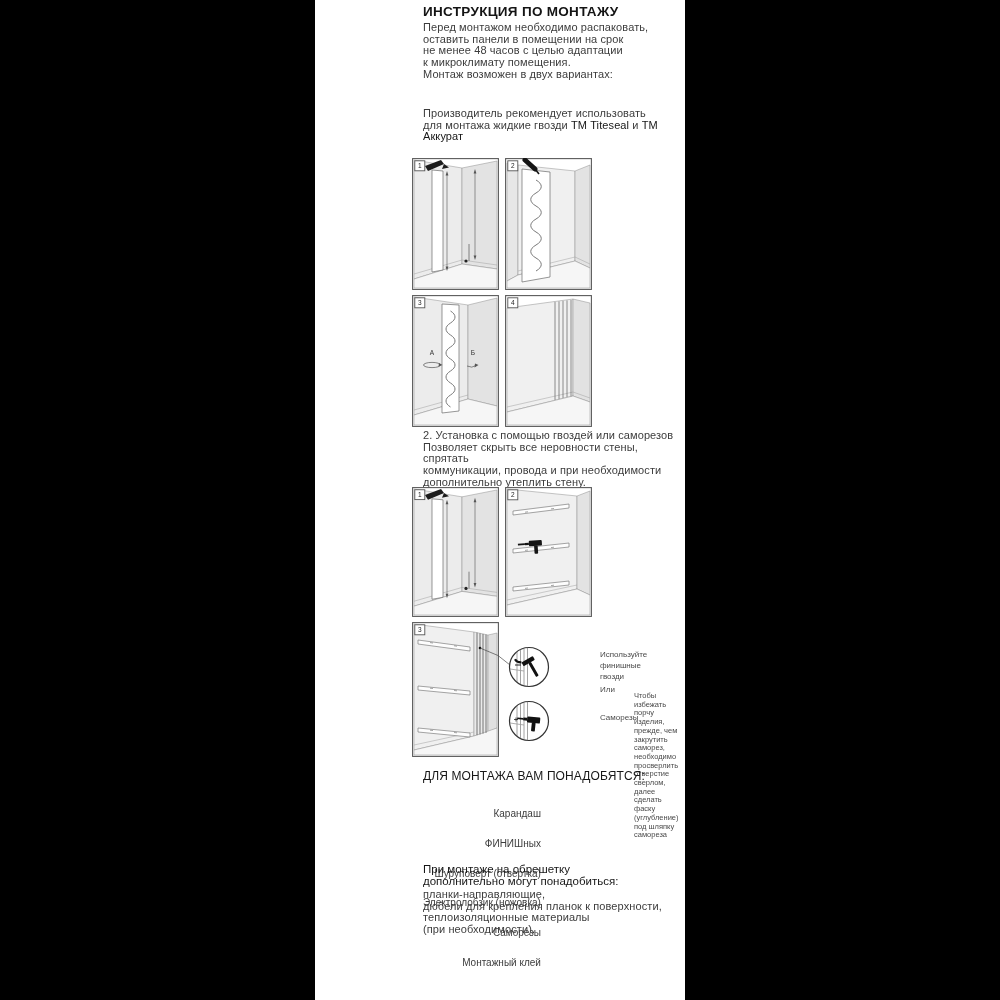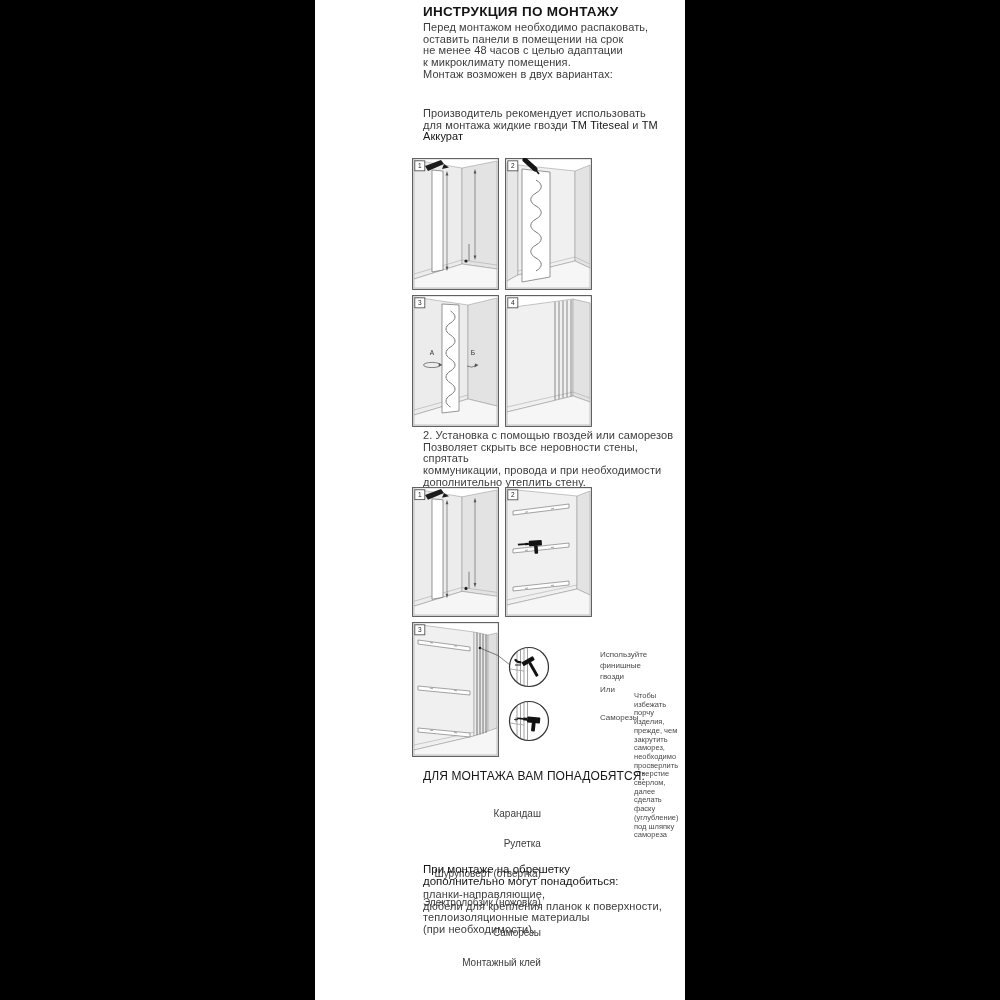--- a/index.html
+++ b/index.html
@@ -274,21 +274,21 @@
 саморез, необходимо
 просверлить
 отверстие сверлом,
 далее сделать
 фаску (углубление)
 под шляпку самореза</div>
 
   <div class="blk body-text bold" style="left:60px;top:771px;font-size:12px">ДЛЯ МОНТАЖА ВАМ ПОНАДОБЯТСЯ:</div>
   <div class="blk" style="left:60px;top:790px">
     <div class="tool-item">Карандаш</div>
-    <div class="tool-item">Рулетка</div>
+    <div class="tool-item">ФИНИШных</div>
     <div class="tool-item">Шуруповерт (отвертка)</div>
     <div class="tool-item">Электролобзик (ножовка)</div>
     <div class="tool-item">Саморезы</div>
     <div class="tool-item">Монтажный клей</div>
   </div>
 
   <div class="blk body-text" style="left:60px;top:889px">планки-направляющие,
 дюбели для крепления планок к поверхности,
 теплоизоляционные материалы
 (при необходимости).</div>

